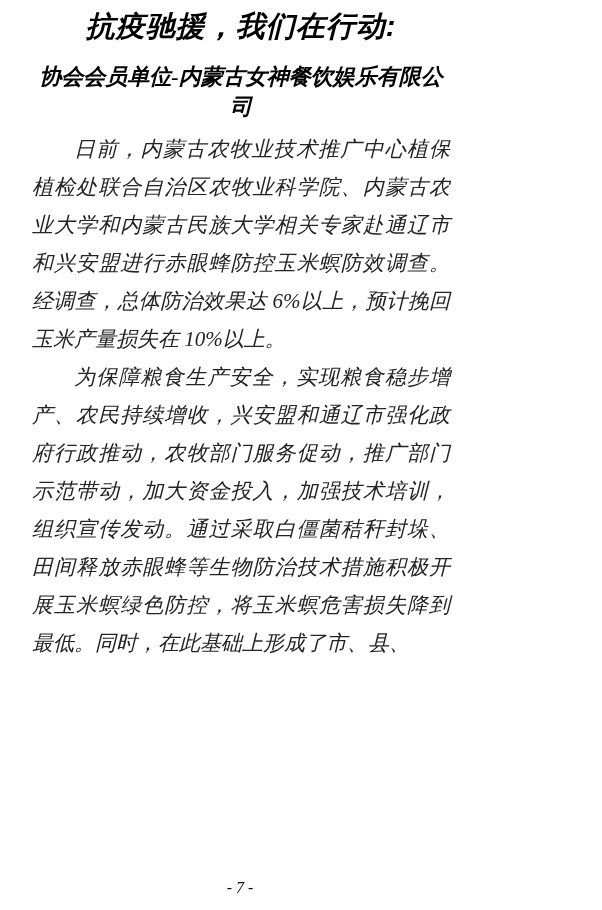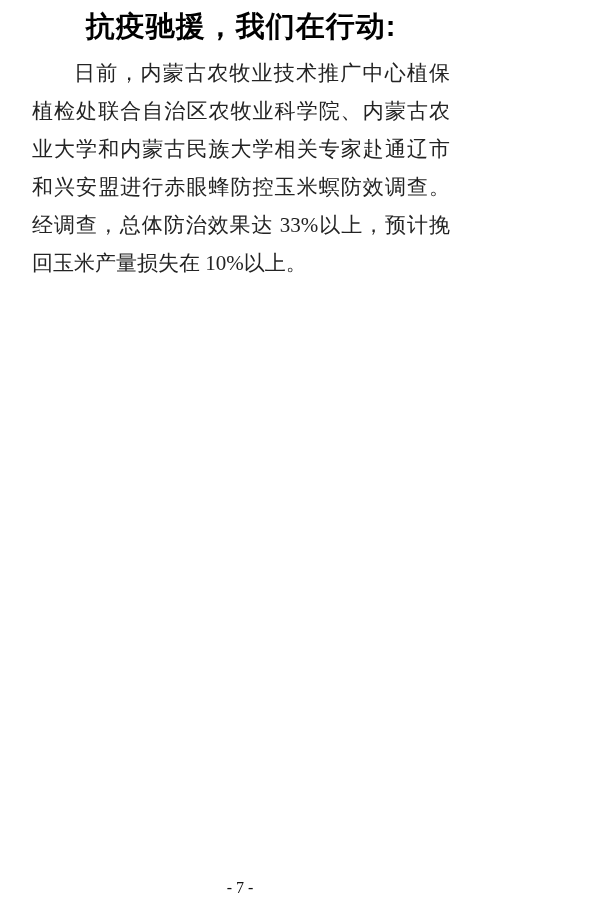--- a/index.html
+++ b/index.html
@@ -12,20 +12,21 @@
     height: 910px;
     overflow: hidden;
   }
   .page {
     box-sizing: border-box;
     width: 480px;
     height: 910px;
     padding: 6px 30px 12px 32px;
     position: relative;
     background: #ffffff;
+    font-style: italic;
   }
   .title {
     font-family: "Liberation Sans", sans-serif;
     font-weight: 900;
     font-size: 29px;
     line-height: 40px;
     text-align: center;
     letter-spacing: 1px;
     color: #000000;
     margin: 0;
@@ -62,19 +63,21 @@
     font-size: 16px;
     color: #111111;
   }
 </style>
 </head>
 <body>
 
 <div class="page">
   <h1 class="title">抗疫驰援，我们在行动:</h1>
 
+  <h2 class="subtitle">协会会员单位-内蒙古女神餐饮娱乐有限公司</h2>
 
   <div class="content">
-    <p>日前，内蒙古农牧业技术推广中心植保植检处联合自治区农牧业科学院、内蒙古农业大学和内蒙古民族大学相关专家赴通辽市和兴安盟进行赤眼蜂防控玉米螟防效调查。经调查，总体防治效果达 33%以上，预计挽回玉米产量损失在 10%以上。</p>
+    <p>日前，内蒙古农牧业技术推广中心植保植检处联合自治区农牧业科学院、内蒙古农业大学和内蒙古民族大学相关专家赴通辽市和兴安盟进行赤眼蜂防控玉米螟防效调查。经调查，总体防治效果达 6%以上，预计挽回玉米产量损失在 10%以上。</p>
+    <p>为保障粮食生产安全，实现粮食稳步增产、农民持续增收，兴安盟和通辽市强化政府行政推动，农牧部门服务促动，推广部门示范带动，加大资金投入，加强技术培训，组织宣传发动。通过采取白僵菌秸秆封垛、田间释放赤眼蜂等生物防治技术措施积极开展玉米螟绿色防控，将玉米螟危害损失降到最低。同时，在此基础上形成了市、县、</p>
   </div>
 
   <div class="footer">- 7 -</div>
 </div>
 
 </body></html>

